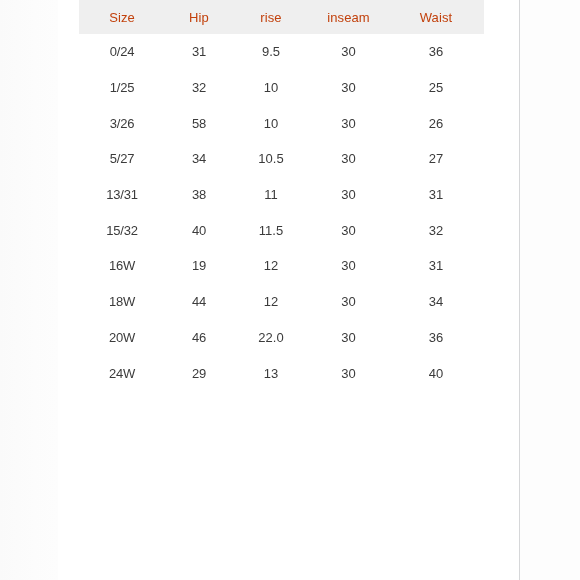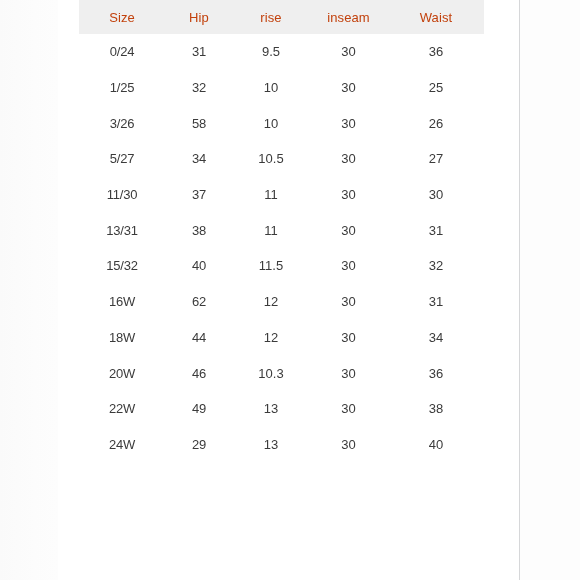--- a/index.html
+++ b/index.html
@@ -175,67 +175,53 @@
             <td class="col-waist">26</td>
           </tr>
           <tr>
             <td class="col-size">5/27</td>
             <td class="col-hip">34</td>
             <td class="col-rise">10.5</td>
             <td class="col-inseam">30</td>
             <td class="col-waist">27</td>
           </tr>
           <tr>
-            <td class="col-size">11/30</td>
-            <td class="col-hip">37</td>
-            <td class="col-rise">11</td>
-            <td class="col-inseam">30</td>
-            <td class="col-waist">30</td>
-          </tr>
-          <tr>
             <td class="col-size">13/31</td>
             <td class="col-hip">38</td>
             <td class="col-rise">11</td>
             <td class="col-inseam">30</td>
             <td class="col-waist">31</td>
           </tr>
           <tr>
             <td class="col-size">15/32</td>
             <td class="col-hip">40</td>
             <td class="col-rise">11.5</td>
             <td class="col-inseam">30</td>
             <td class="col-waist">32</td>
           </tr>
           <tr>
             <td class="col-size">16W</td>
-            <td class="col-hip">62</td>
+            <td class="col-hip">19</td>
             <td class="col-rise">12</td>
             <td class="col-inseam">30</td>
             <td class="col-waist">31</td>
           </tr>
           <tr>
             <td class="col-size">18W</td>
             <td class="col-hip">44</td>
             <td class="col-rise">12</td>
             <td class="col-inseam">30</td>
             <td class="col-waist">34</td>
           </tr>
           <tr>
             <td class="col-size">20W</td>
             <td class="col-hip">46</td>
-            <td class="col-rise">10.3</td>
+            <td class="col-rise">22.0</td>
             <td class="col-inseam">30</td>
             <td class="col-waist">36</td>
-          </tr>
-          <tr>
-            <td class="col-size">22W</td>
-            <td class="col-hip">49</td>
-            <td class="col-rise">13</td>
-            <td class="col-inseam">30</td>
-            <td class="col-waist">38</td>
           </tr>
           <tr>
             <td class="col-size">24W</td>
             <td class="col-hip">29</td>
             <td class="col-rise">13</td>
             <td class="col-inseam">30</td>
             <td class="col-waist">40</td>
           </tr>
         </tbody>
     </table>

